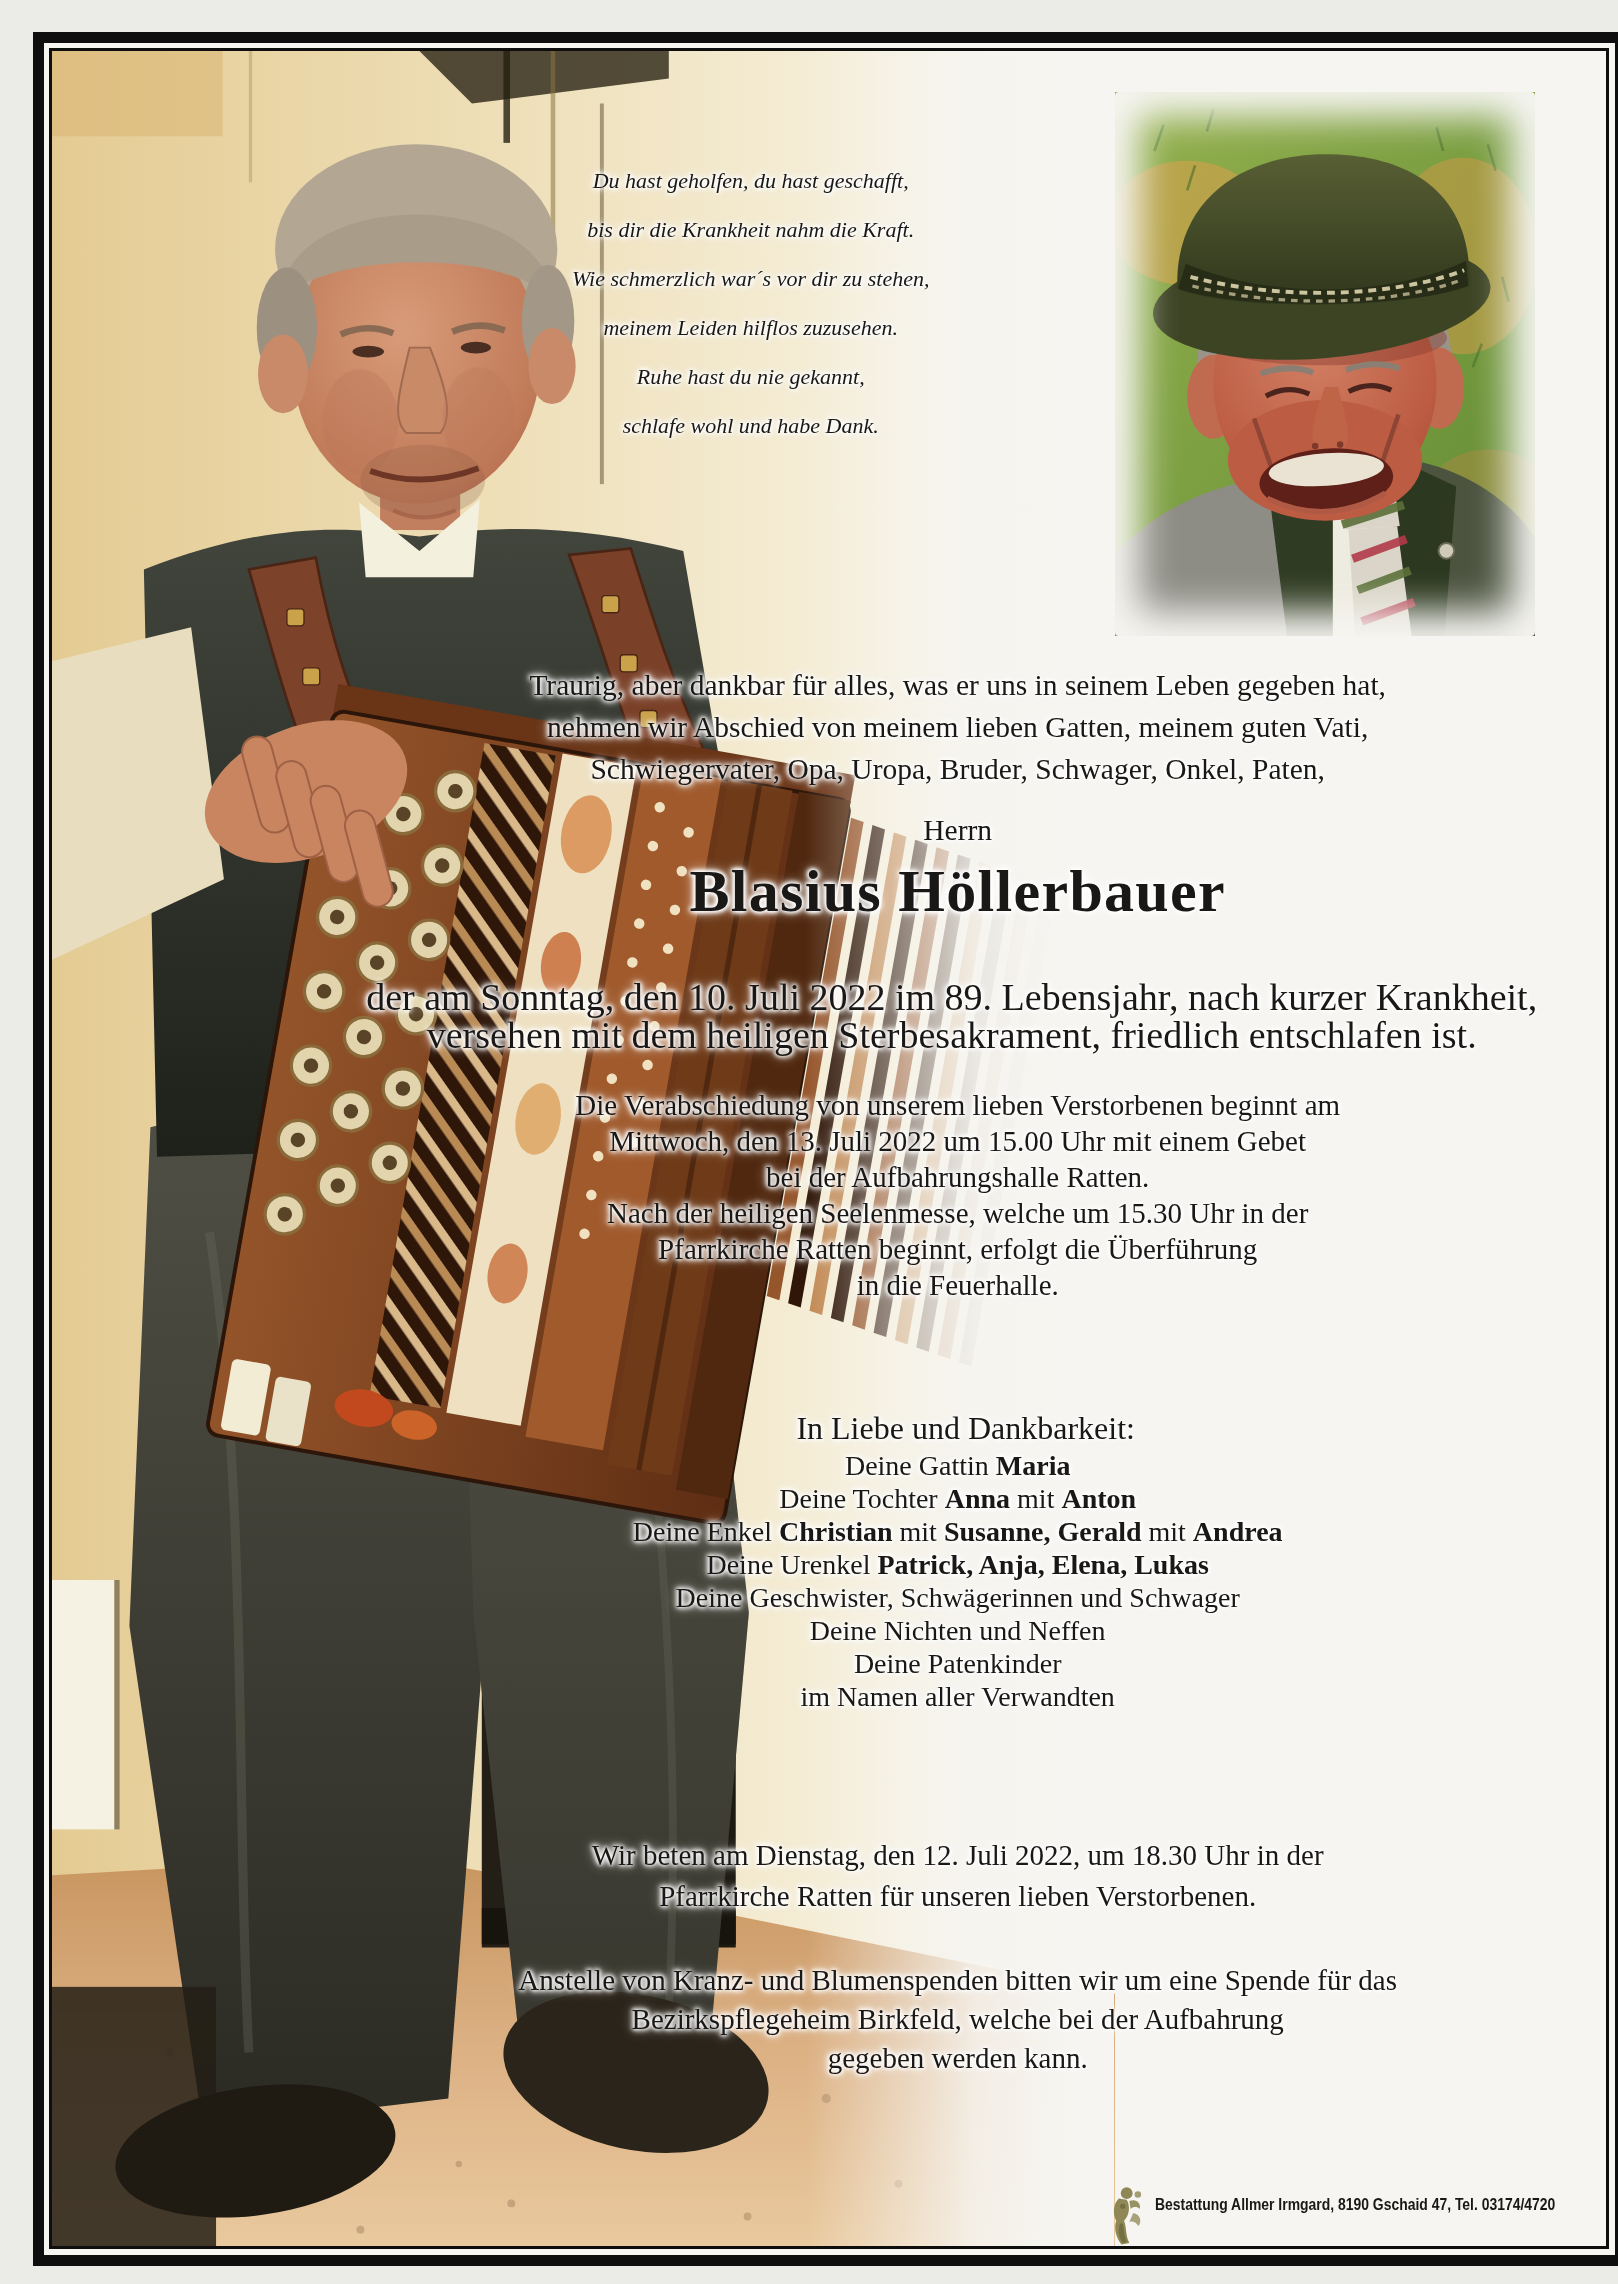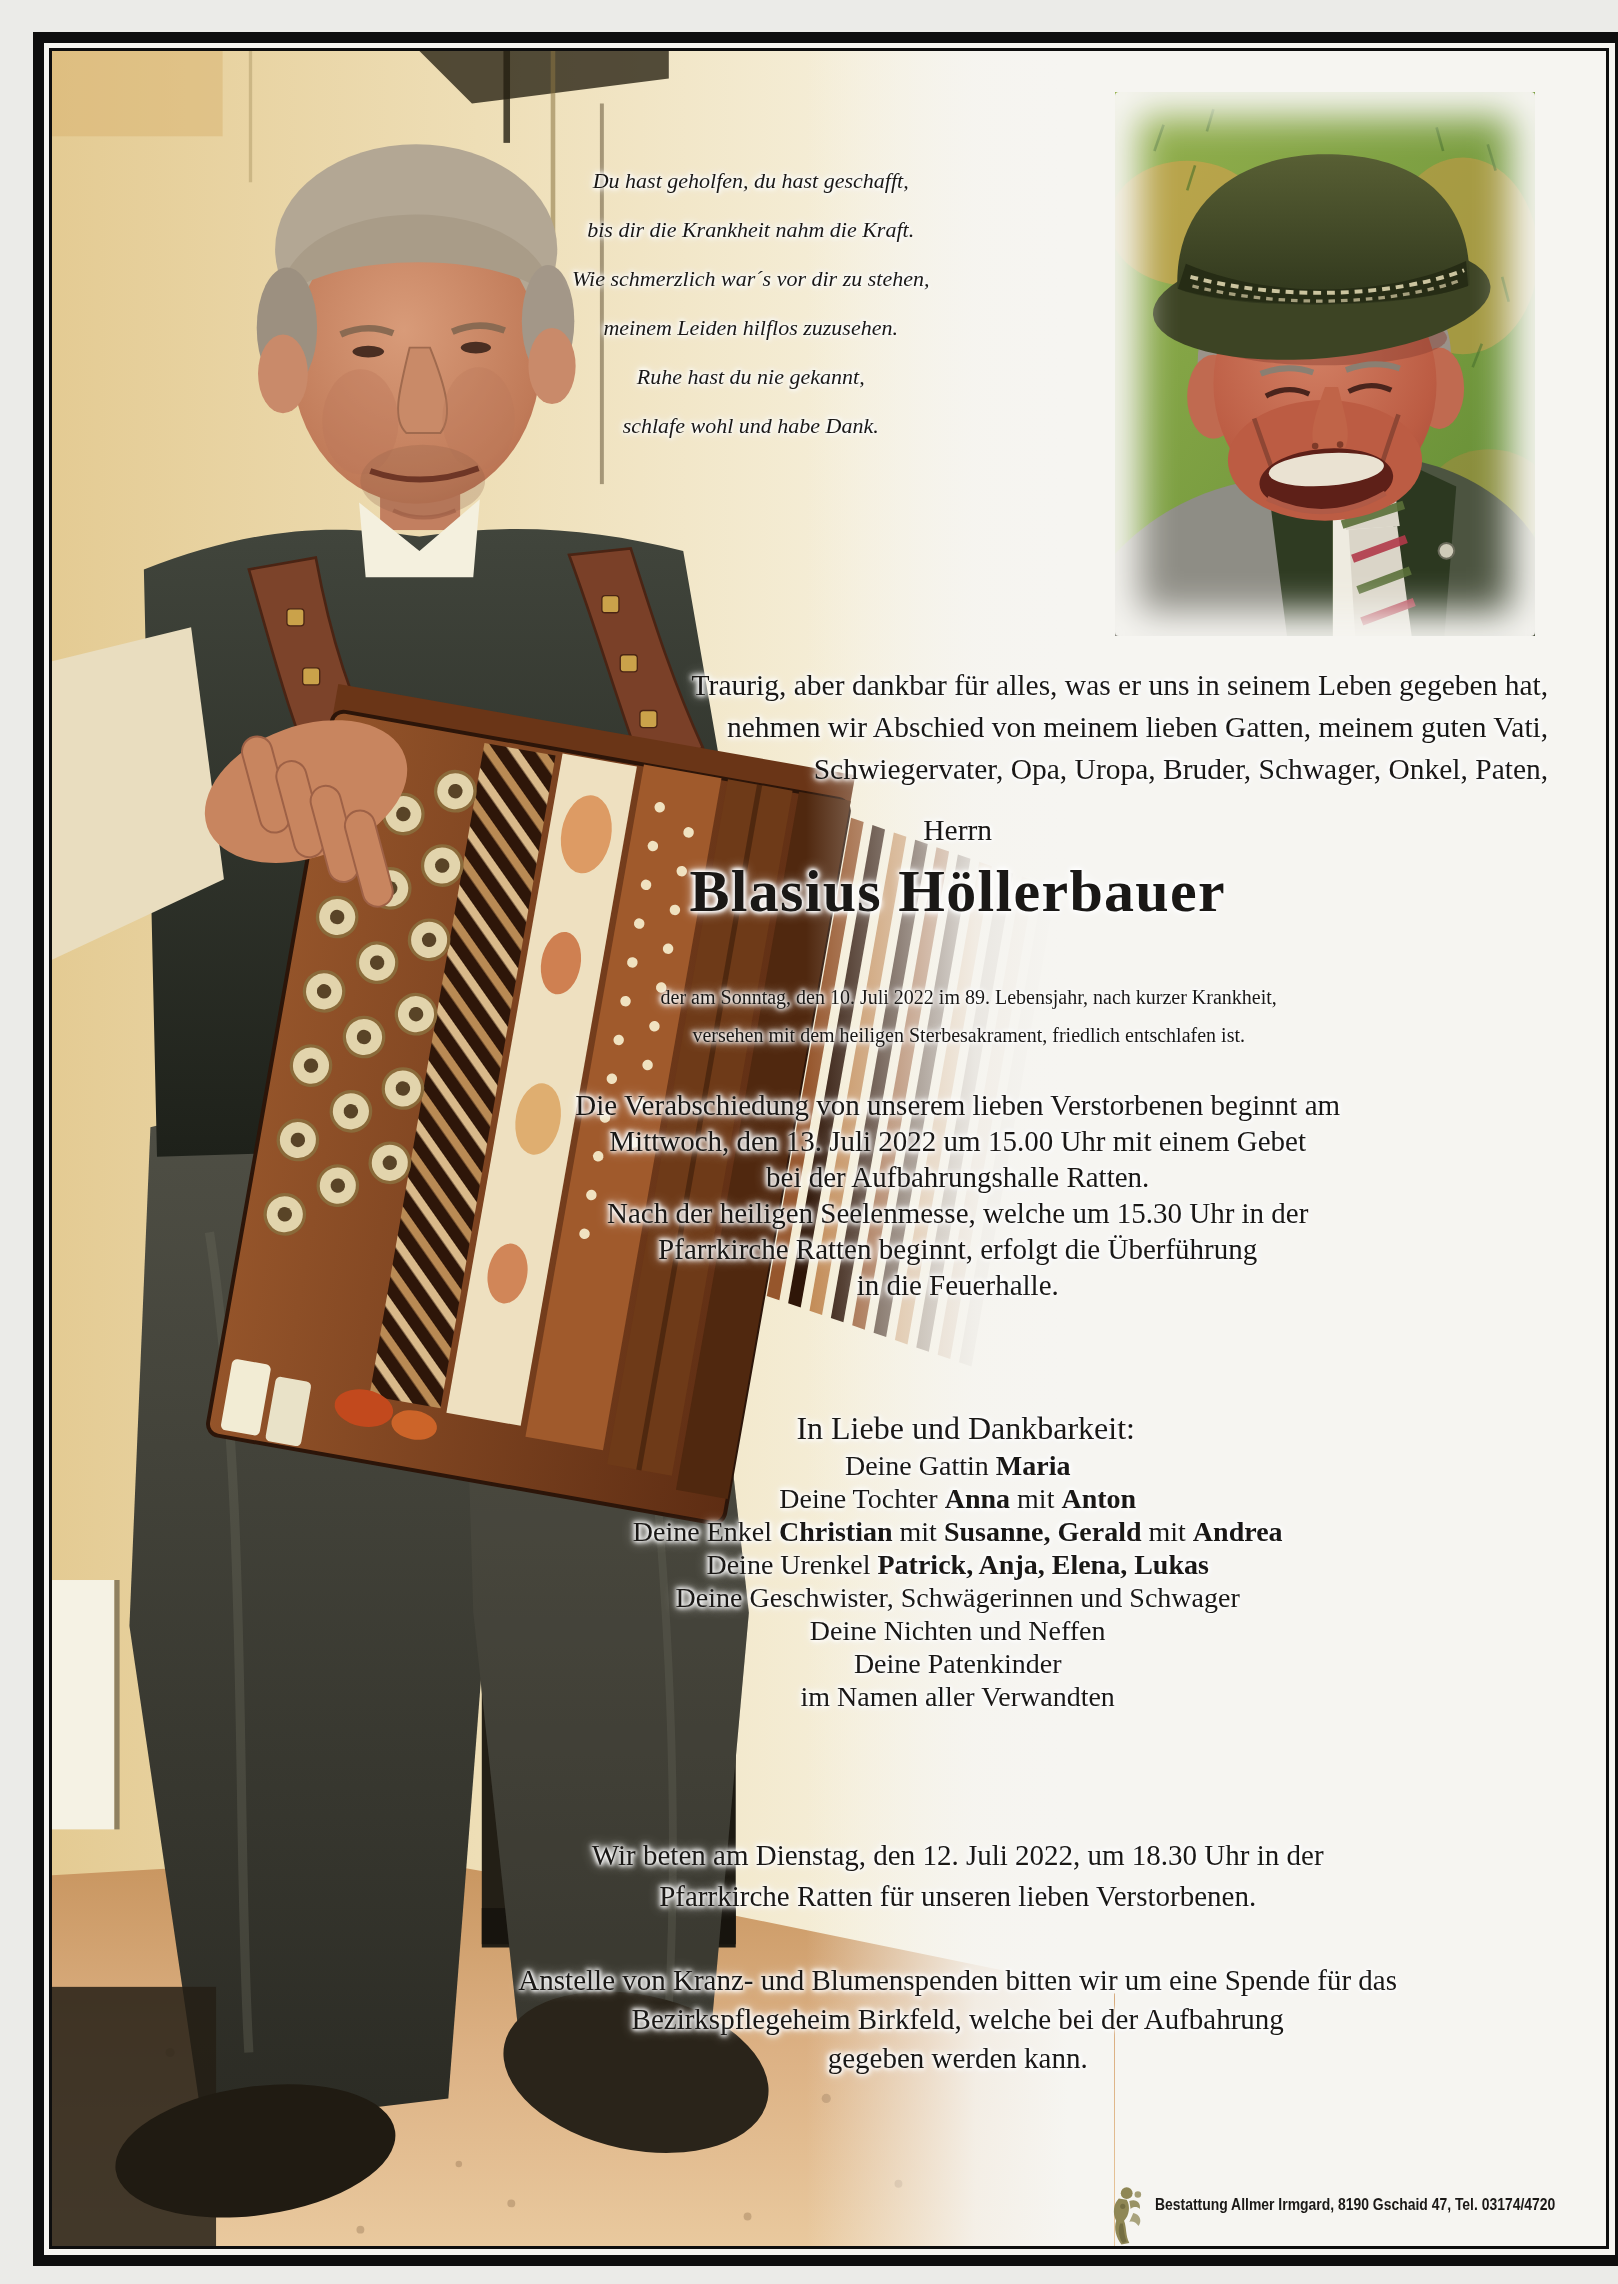--- a/index.html
+++ b/index.html
@@ -11,24 +11,24 @@
   .photo-left{position:absolute;left:0;top:0;width:1063px;height:100%;}
   .photo-left svg{display:block;width:100%;height:100%;}
   .fade-right{position:absolute;left:754px;top:0;width:308px;height:100%;
         background:linear-gradient(90deg,rgba(246,245,241,0) 0%,rgba(246,245,241,.88) 55%,#f6f5f1 85%);}
   .photo-portrait{position:absolute;left:1063px;top:41px;width:420px;height:544px;}
   .photo-portrait svg{display:block;width:100%;height:100%;}
   .vignette{position:absolute;inset:0;box-shadow:inset 0 0 36px 25px #f6f5f1;border-radius:3.9px;}
   .halo{text-shadow:0 0 3.9px #fff,0 0 7.9px #fff,0 0 13px #fff,1.3px 1.3px 5.2px #fff,-1.3px -1.3px 5.2px #fff;}
   .tblock{position:absolute;text-align:center;z-index:4;}
   .poem{left:469px;top:105px;width:459px;font-style:italic;font-size:22px;line-height:49px;}
-  .intro{left:315px;top:613px;width:1181px;font-size:29.5px;line-height:42px;text-align:right;}
+  .intro{left:315px;top:613px;width:1181px;font-size:29.5px;line-height:42px;}
   .salut{left:315px;top:763px;width:1181px;font-size:29.5px;}
   .name{left:315px;top:799px;width:1181px;font-size:60px;font-weight:700;letter-spacing:1.3px;line-height:82px;}
-  .death{left:326px;top:927px;width:1181px;font-size:20px;line-height:38px;}
+  .death{left:309px;top:927px;width:1181px;font-size:38px;line-height:38px;}
   .farewell{left:315px;top:1036px;width:1181px;font-size:29px;line-height:36px;}
   .closing{left:323px;top:1359px;width:1181px;font-size:32px;}
   .family{left:315px;top:1398px;width:1181px;font-size:28px;line-height:33px;}
   .family .b{font-weight:700;margin-top:29px;}
   .prayer{left:315px;top:1784px;width:1181px;font-size:29px;line-height:41px;}
   .donation{left:315px;top:1910px;width:1181px;font-size:29px;line-height:39px;}
   .footer-line{position:absolute;left:1103px;top:2144px;width:407px;z-index:6;
         font-family:"Liberation Sans","DejaVu Sans",sans-serif;font-weight:700;font-size:16.4px;
         white-space:nowrap;}
   .footer-line .ft{display:inline-block;transform:scaleX(.85);transform-origin:left center;}

